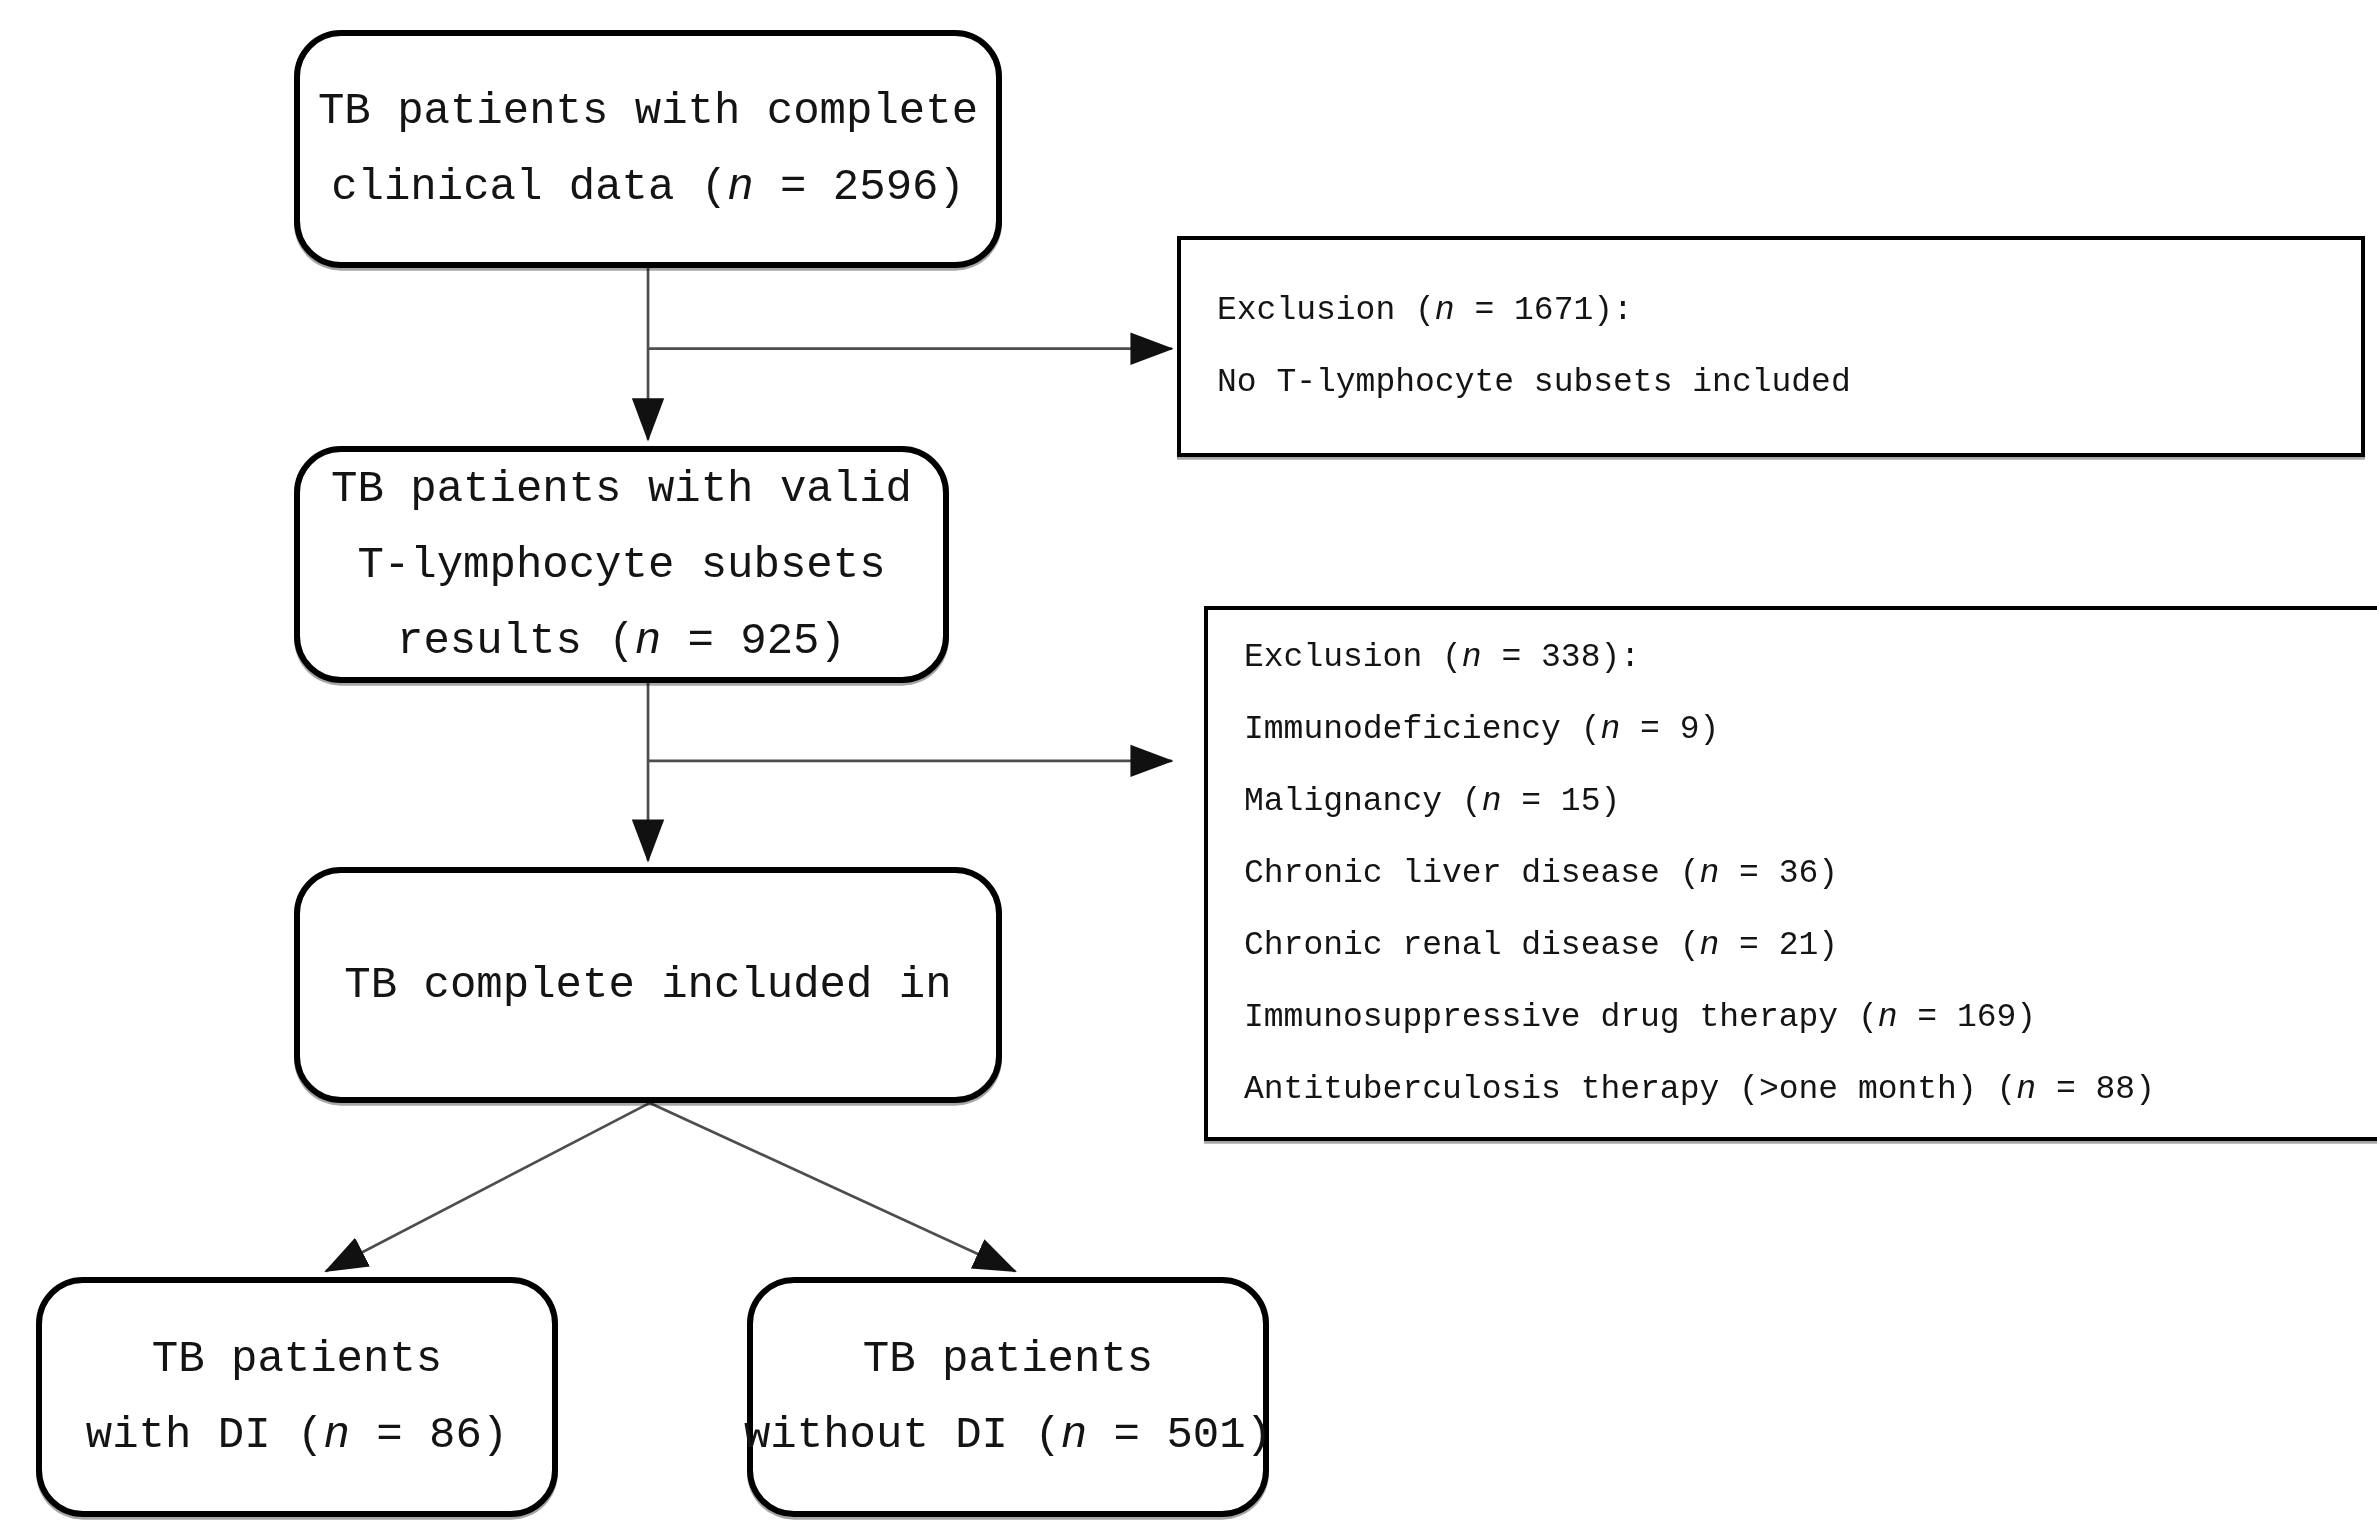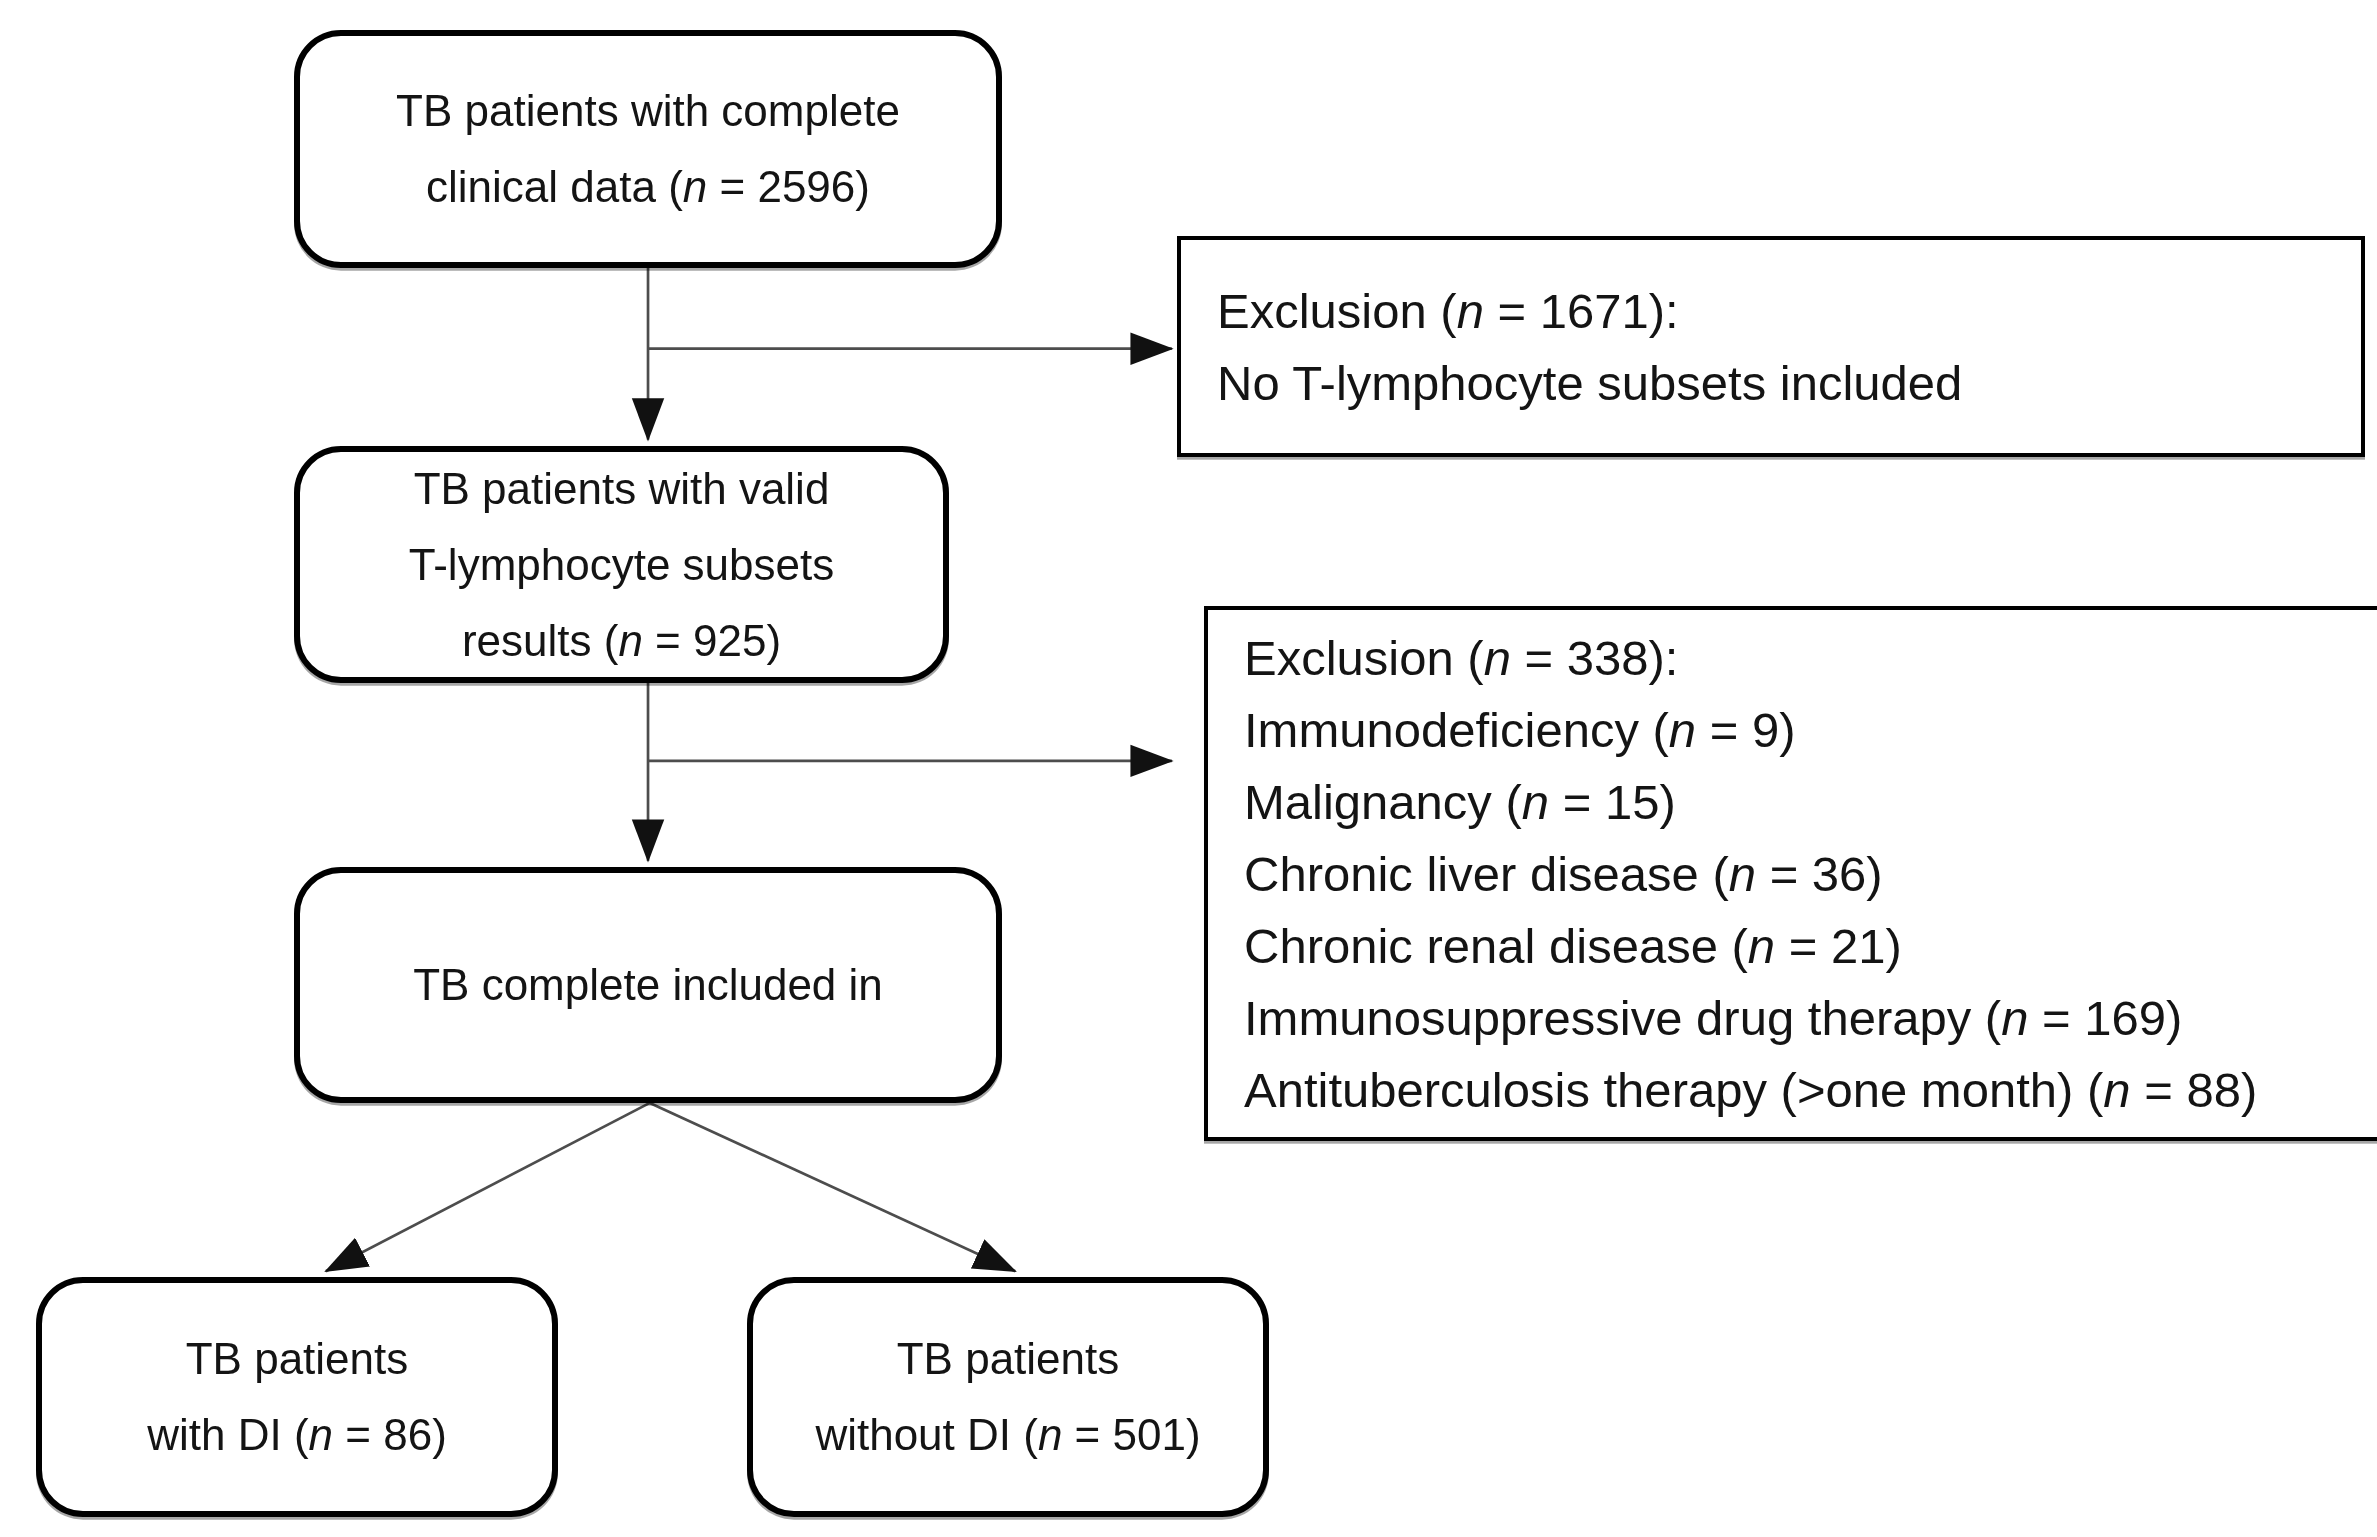--- a/index.html
+++ b/index.html
@@ -5,21 +5,21 @@
   html, body {
     margin: 0;
     padding: 0;
     background: #ffffff;
   }
   .canvas {
     position: relative;
     width: 2377px;
     height: 1538px;
     background: #ffffff;
-    font-family: Liberation Sans, sans-serif;
+    font-family: Liberation Mono, monospace;
     color: #141414;
     overflow: hidden;
   }
   
   .rbox {
     position: absolute;
     box-sizing: border-box;
     background: #ffffff;
     border: 6.3px solid #000000;
     border-radius: 47px;
@@ -39,21 +39,21 @@
     box-sizing: border-box;
     background: #ffffff;
     border: 4.5px solid #000000;
     display: flex;
     flex-direction: column;
     justify-content: center;
     align-items: flex-start;
     text-align: left;
     padding-left: 36px;
     padding-right: 9px;
-    font-size: 49px;
+    font-size: 33px;
     line-height: 72px;
     z-index: 2;
     box-shadow: 0 2.7px 0 rgba(0,0,0,0.35);
   }
   .line { white-space: nowrap; }
   .line i { font-style: italic; }
 
   #box-complete   { left: 294px;  top: 30px;   width: 708px;  height: 238px; }
   #exclusion-1    { left: 1177px; top: 236px;  width: 1188px; height: 221px; }
   #box-valid      { left: 294px;  top: 446px;  width: 655px;  height: 237px; }

